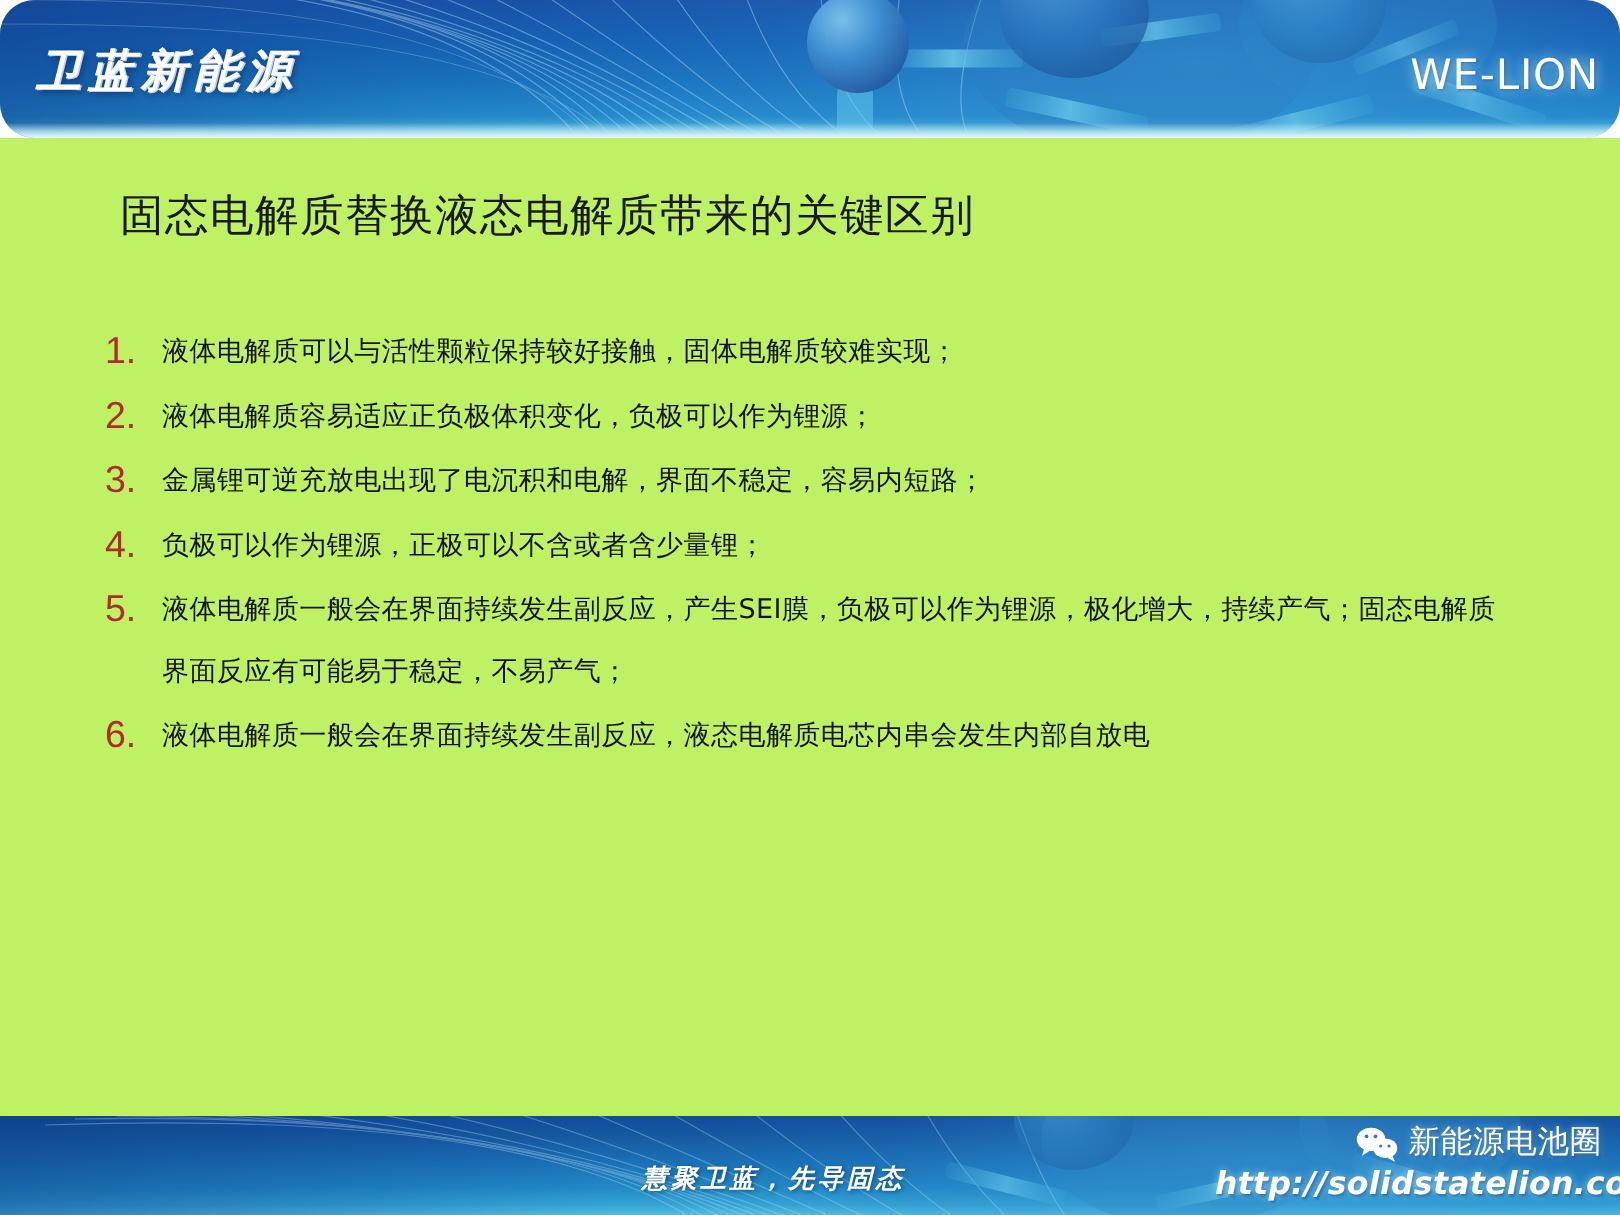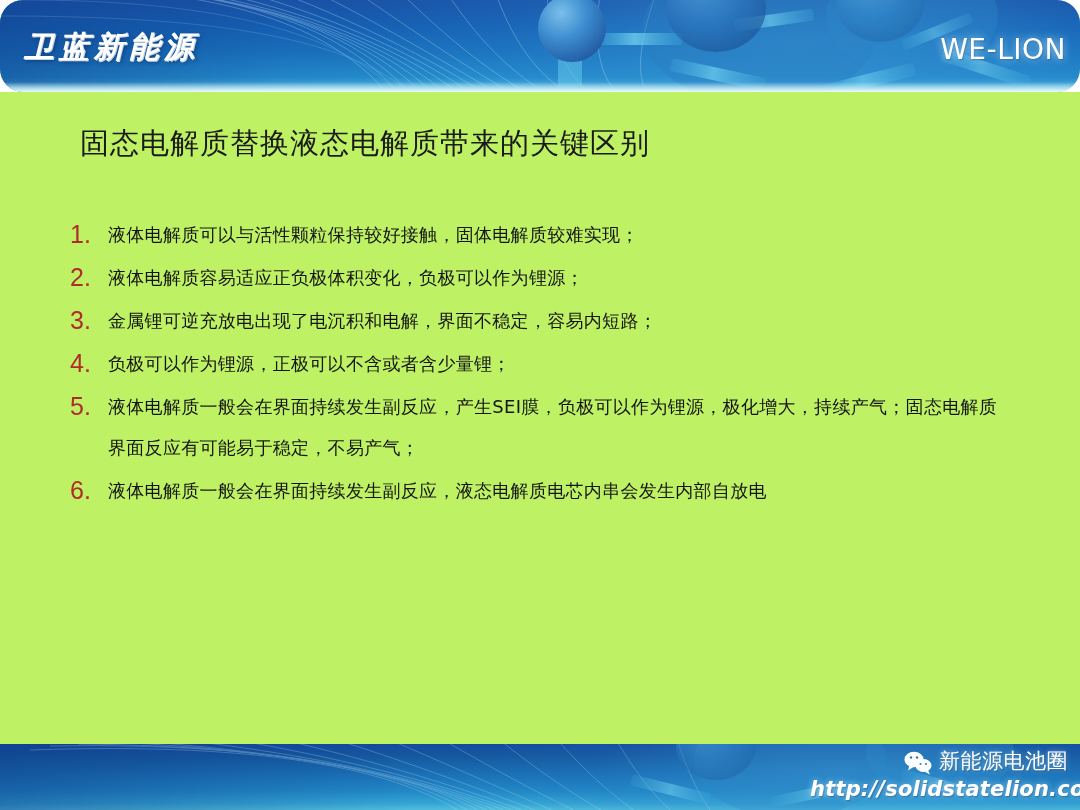--- a/index.html
+++ b/index.html
@@ -413,20 +413,21 @@
       <ellipse cx="320" cy="8" rx="74" ry="46" fill="#3491ce" opacity="0.30"></ellipse>
       <rect x="10" y="40" width="82" height="11" rx="3" fill="url(#fbondG)" opacity="0.8" transform="rotate(14 51 45)"></rect>
       <rect x="150" y="44" width="86" height="11" rx="3" fill="url(#fbondG)" opacity="0.7" transform="rotate(-12 193 49)"></rect>
       <rect x="280" y="36" width="86" height="11" rx="3" fill="url(#fbondG)" opacity="0.6" transform="rotate(16 323 41)"></rect>
       <ellipse cx="96" cy="2" rx="40" ry="34" fill="url(#fsphA)" opacity="0.5"></ellipse>
     </svg>
 
     <div class="footer-bottom-glow"></div>
   </div>
 
+  <div class="footer-slogan">慧聚卫蓝，先导固态</div>
 
   <div class="wechat-block">
     <div class="wechat-row">
       <svg class="wechat-icon" viewBox="0 0 60 50">
         <g fill="#ffffff">
           <ellipse cx="22" cy="19" rx="19" ry="15.5"></ellipse>
           <path d="M13 30 L10 41 L21 34 Z"></path>
         </g>
         <g fill="#ffffff">
           <ellipse cx="41" cy="31" rx="16" ry="13"></ellipse>

